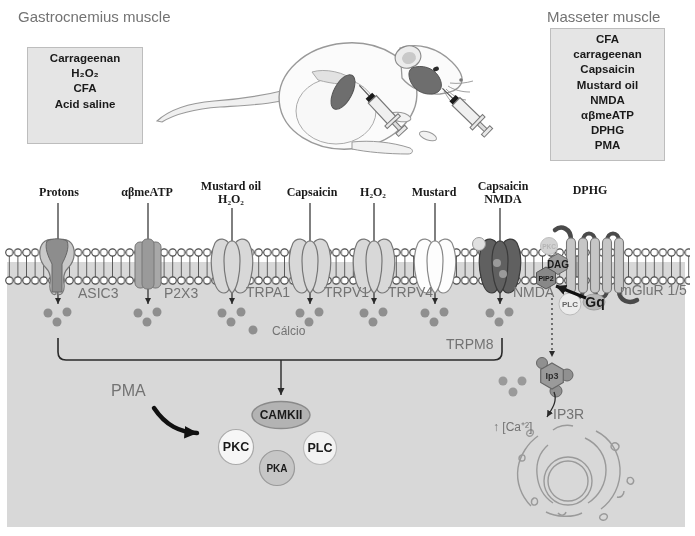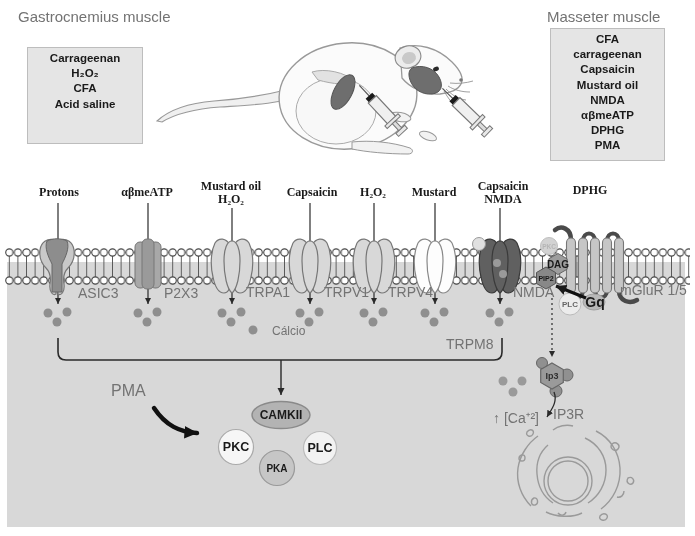--- a/index.html
+++ b/index.html
@@ -251,16 +251,16 @@
 <div class="tc" style="left:281px;top:415px;font-size:12px;text-align:center;">CAMKII</div>
 <div class="tc" style="left:236px;top:447px;font-size:12.5px;">PKC</div>
 <div class="tc" style="left:277px;top:468px;font-size:10px;">PKA</div>
 <div class="tc" style="left:320px;top:448px;font-size:12.5px;">PLC</div>
 <div class="tc" style="left:549px;top:246px;font-size:6.5px;color:#b5b5b5;">PKC</div>
 <div class="tc" style="left:558px;top:264px;font-size:10px;">DAG</div>
 <div class="tc" style="left:546px;top:278px;font-size:7px;">PIP2</div>
 <div class="tc" style="left:570px;top:304px;font-size:8px;color:#666;">PLC</div>
 <div class="tc" style="left:595px;top:302px;font-size:14px;">Gq</div>
 <div class="tc" style="left:552px;top:376px;font-size:9px;color:#2f2f2f;">Ip3</div>
-<div class="t" style="left:493px;top:408px;font-size:14px;">↑ [Ca⁺²]</div>
+<div class="t" style="left:493px;top:418px;font-size:12px;">↑ [Ca⁺²]</div>
 <div class="t" style="left:553px;top:406px;font-size:14px;">IP3R</div>
 
 </div>
 
 </body></html>

